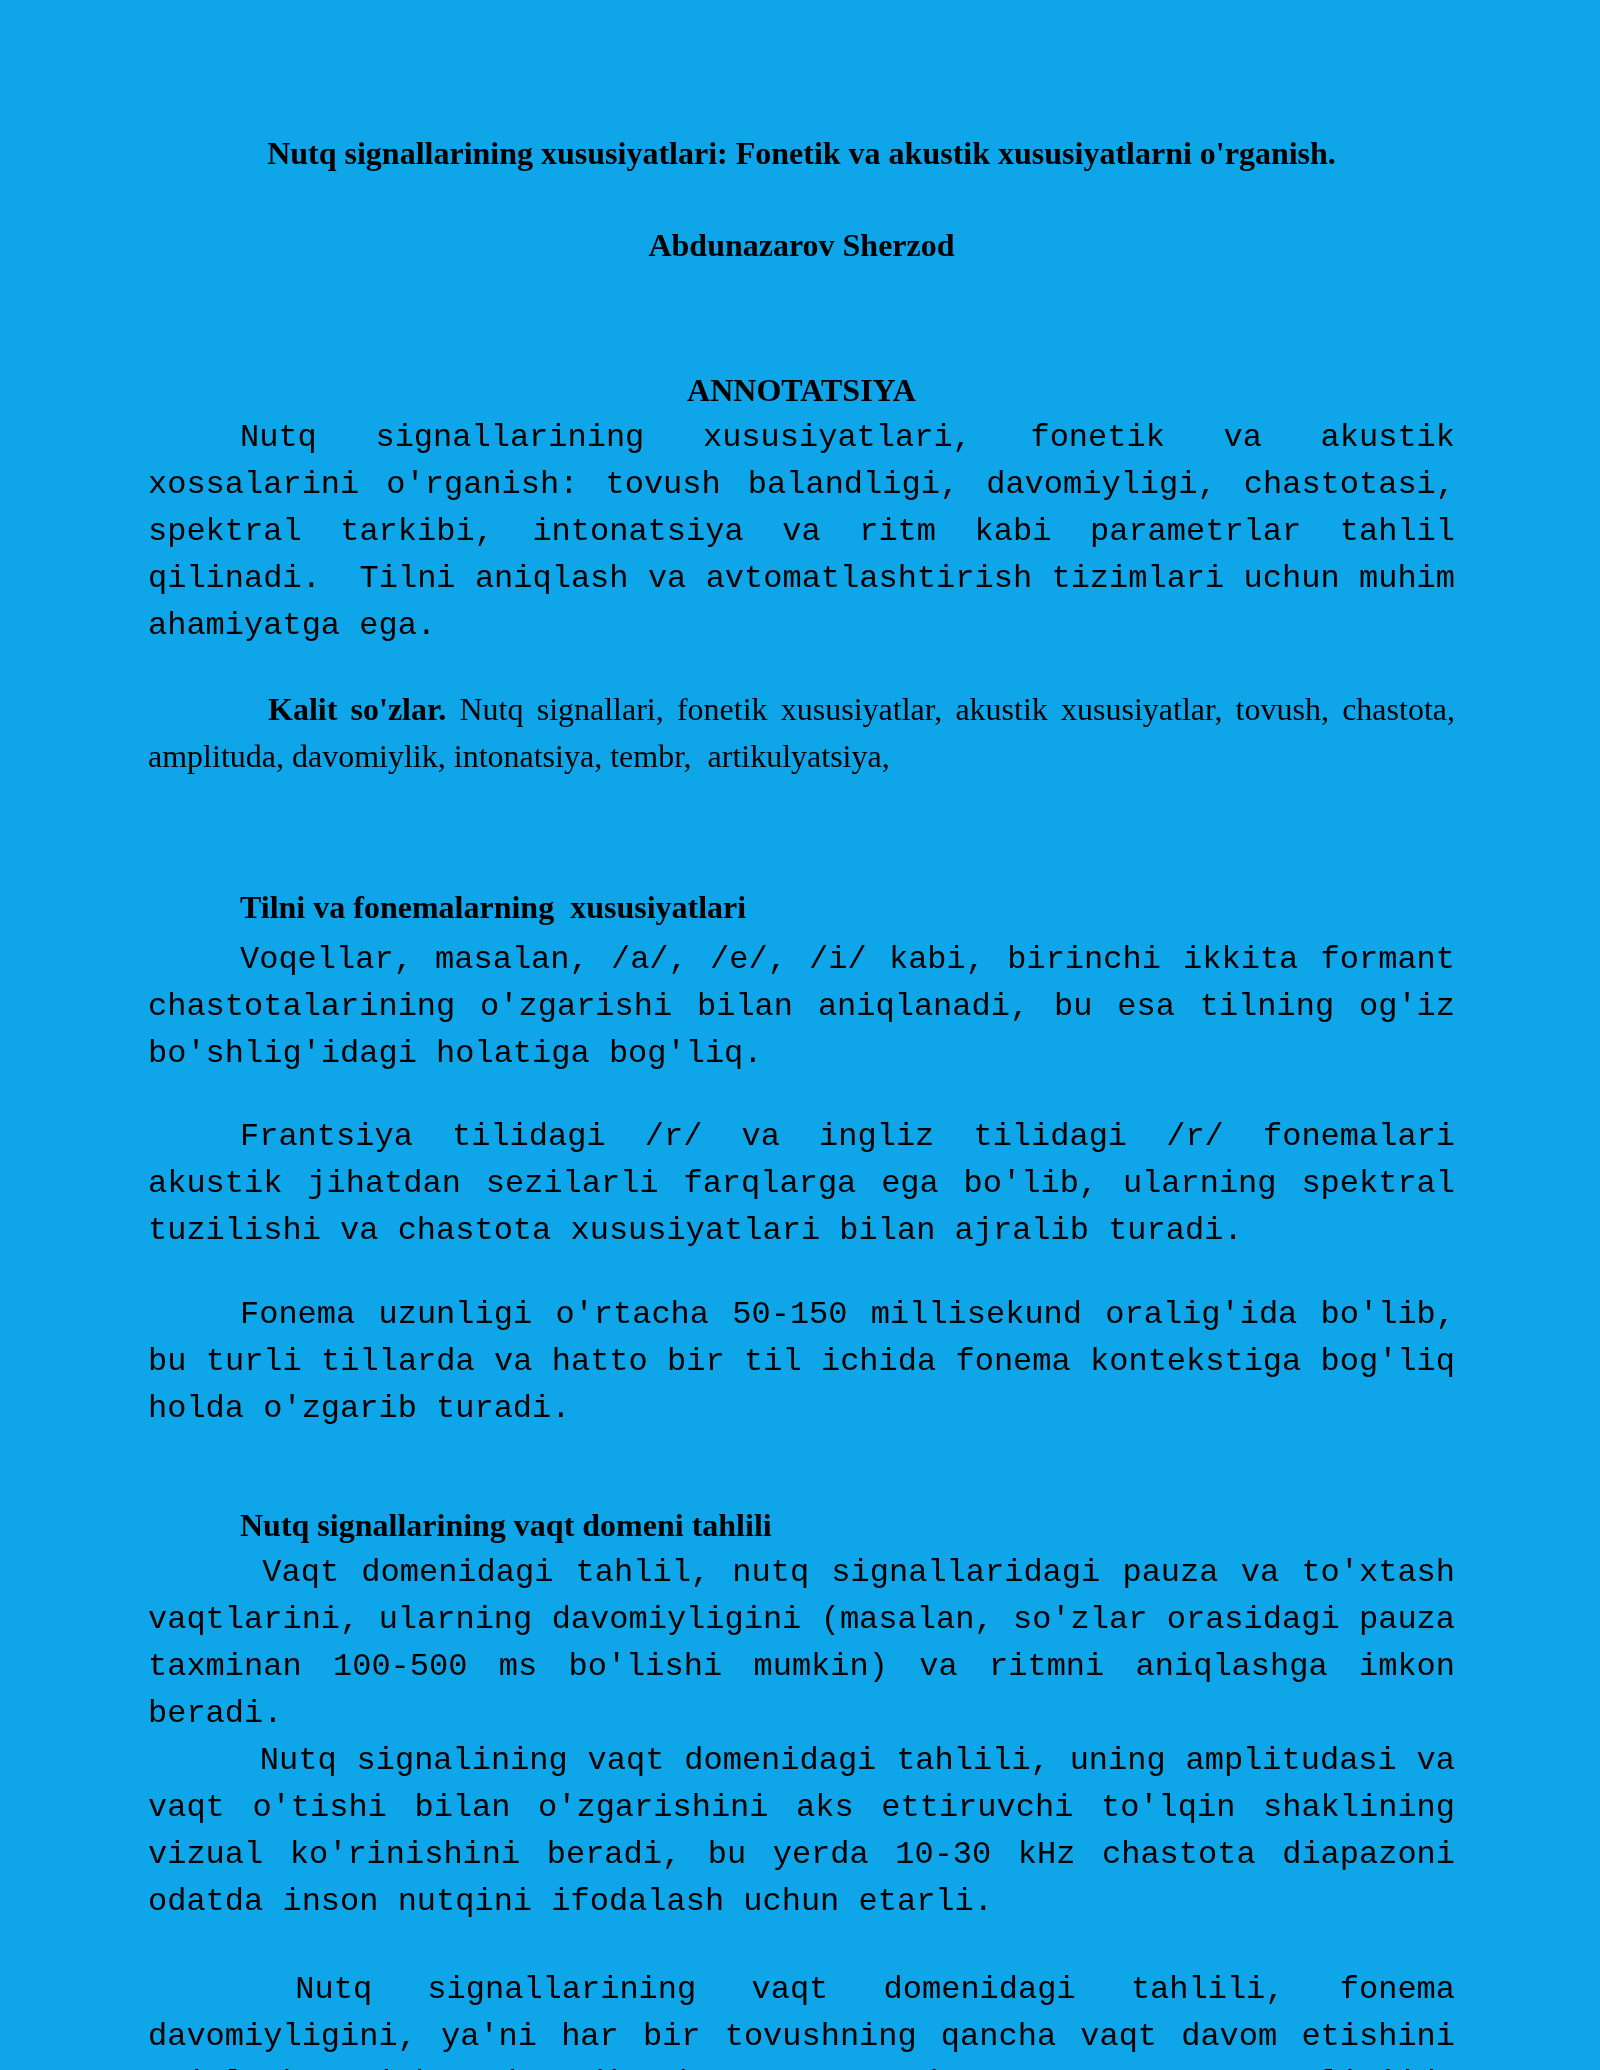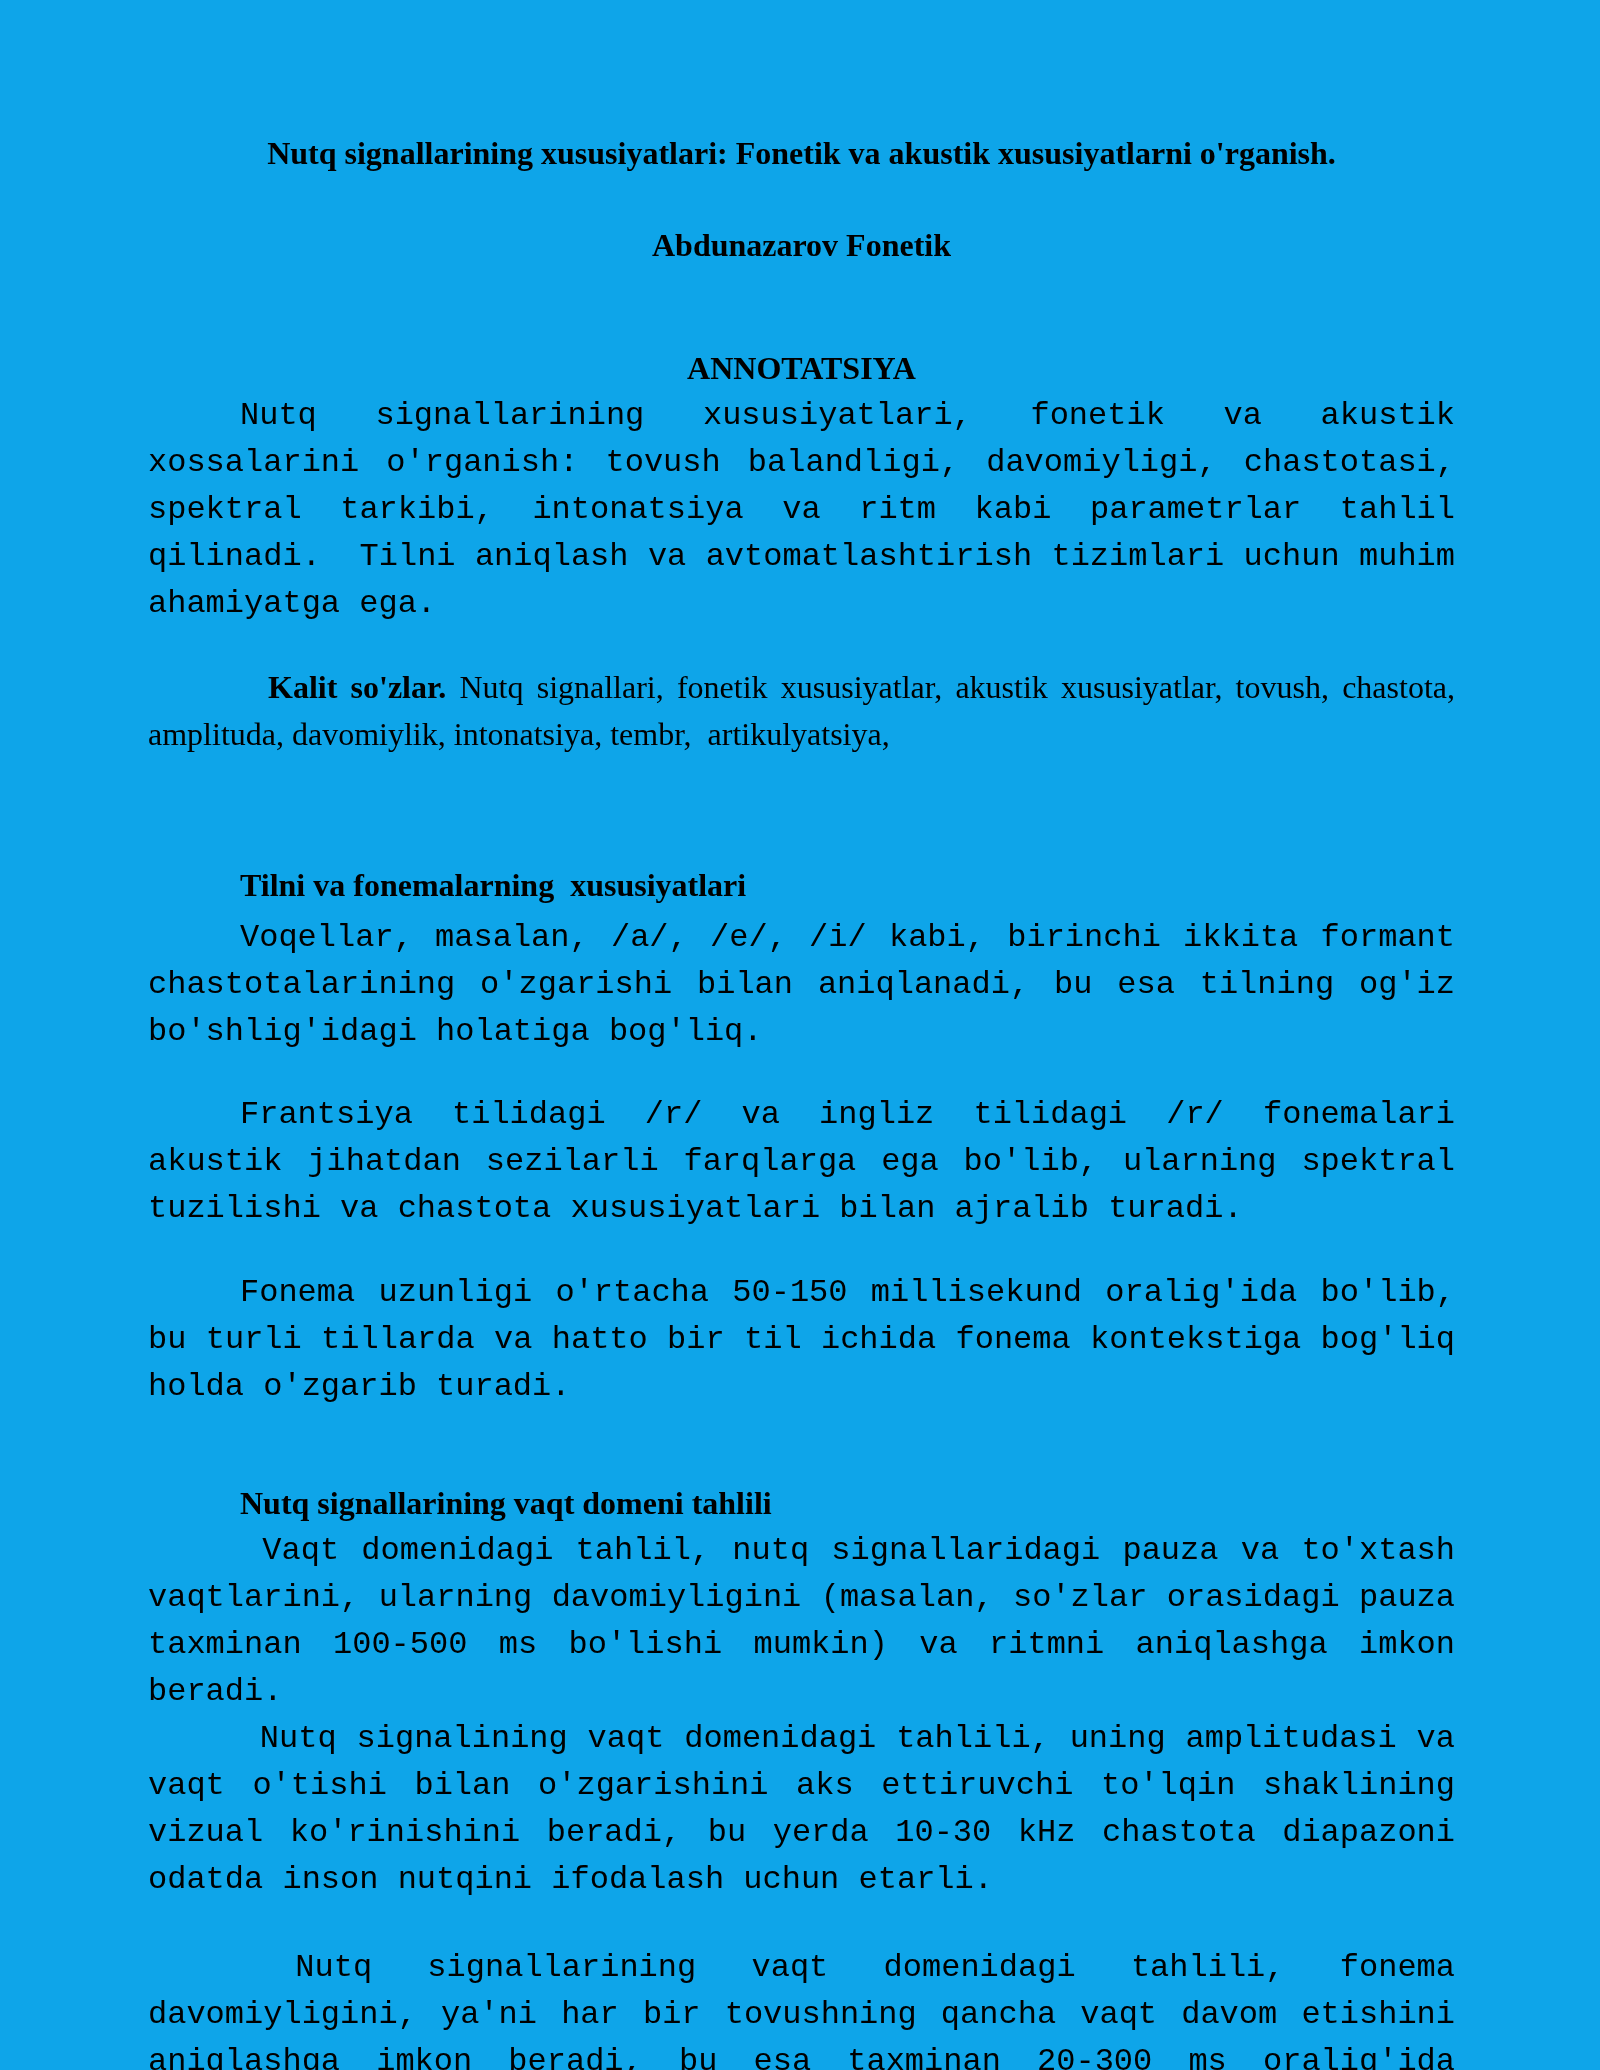--- a/index.html
+++ b/index.html
@@ -37,41 +37,41 @@
     text-align: justify;
     text-indent: 120px;
   }
   .sect-heading {
     font-weight: bold;
     text-indent: 92px;
     text-align: left;
   }
   
   .b-author      { margin-top: 45px; }
-  .b-annot-head  { margin-top: 76px; }
+  .b-annot-head  { margin-top: 98px; }
   .b-annot-par   { margin-top: 0; }
   .b-keywords    { margin-top: 37px; }
   .b-heading1    { margin-top: 104px; }
   .b-par-h1a     { margin-top: 5px; }
   .b-par-h1b     { margin-top: 36px; }
   .b-par-h1c     { margin-top: 37px; }
   .b-heading2    { margin-top: 70px; }
   .b-par-h2a     { margin-top: 0; }
   .b-par-h2b     { }
   .b-par-h2c     { margin-top: 41px; }
   .b-heading3    { margin-top: 41px; text-align: center; }
 </style>
 </head>
 <body>
 
 <div class="page">
 
   <h1 class="center bold">Nutq signallarining xususiyatlari: Fonetik va akustik xususiyatlarni o'rganish.</h1>
 
-  <p class="center bold b-author">Abdunazarov Fonetik</p>
+  <p class="center bold b-author">Abdunazarov Sherzod</p>
 
   <h2 class="center bold b-annot-head">ANNOTATSIYA</h2>
 
   <p class="body-par b-annot-par">Nutq signallarining xususiyatlari, fonetik va akustik xossalarini o'rganish: tovush balandligi, davomiyligi, chastotasi, spektral tarkibi, intonatsiya va ritm kabi parametrlar tahlil qilinadi.  Tilni aniqlash va avtomatlashtirish tizimlari uchun muhim ahamiyatga ega.</p>
 
   <p class="keywords-par b-keywords"><span class="bold">Kalit so'zlar.</span><span> Nutq signallari, fonetik xususiyatlar, akustik xususiyatlar, tovush, chastota, amplituda, davomiylik, intonatsiya, tembr,  artikulyatsiya,</span></p>
 
   <h2 class="sect-heading b-heading1">Tilni va fonemalarning  xususiyatlari</h2>
 
   <p class="body-par b-par-h1a">Voqellar, masalan, /a/, /e/, /i/ kabi, birinchi ikkita formant chastotalarining o'zgarishi bilan aniqlanadi, bu esa tilning og'iz bo'shlig'idagi holatiga bog'liq.</p>

